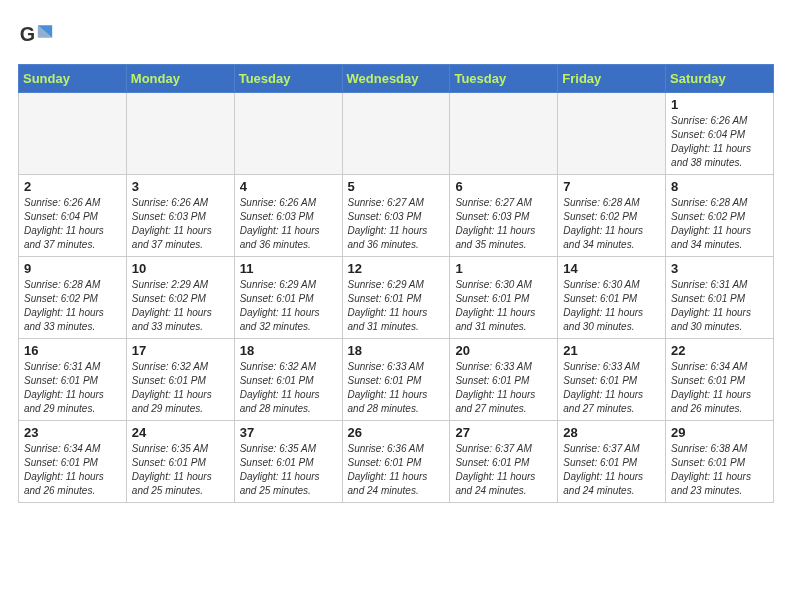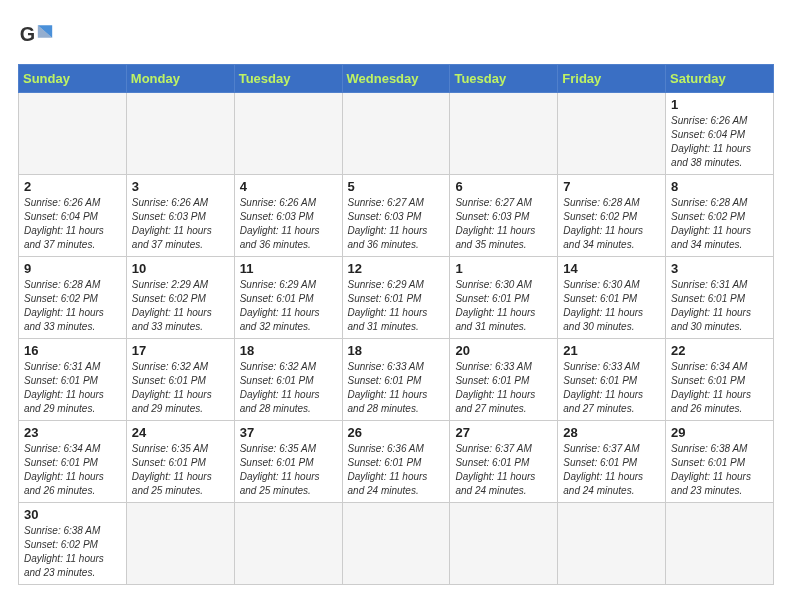--- a/index.html
+++ b/index.html
@@ -336,30 +336,15 @@
 and 24 minutes.</div>
           </td>
           <td>
             <span class="day-num">29</span>
             <div class="day-info">Sunrise: 6:38 AM
 Sunset: 6:01 PM
 Daylight: 11 hours
 and 23 minutes.</div>
           </td>
         </tr>
-        <tr>
-          <td>
-            <span class="day-num">30</span>
-            <div class="day-info">Sunrise: 6:38 AM
-Sunset: 6:02 PM
-Daylight: 11 hours
-and 23 minutes.</div>
-          </td>
-          <td class="empty"></td>
-          <td class="empty"></td>
-          <td class="empty"></td>
-          <td class="empty"></td>
-          <td class="empty"></td>
-          <td class="empty"></td>
-        </tr>
       </tbody>
   </table>
 </div>
 
 </body></html>

